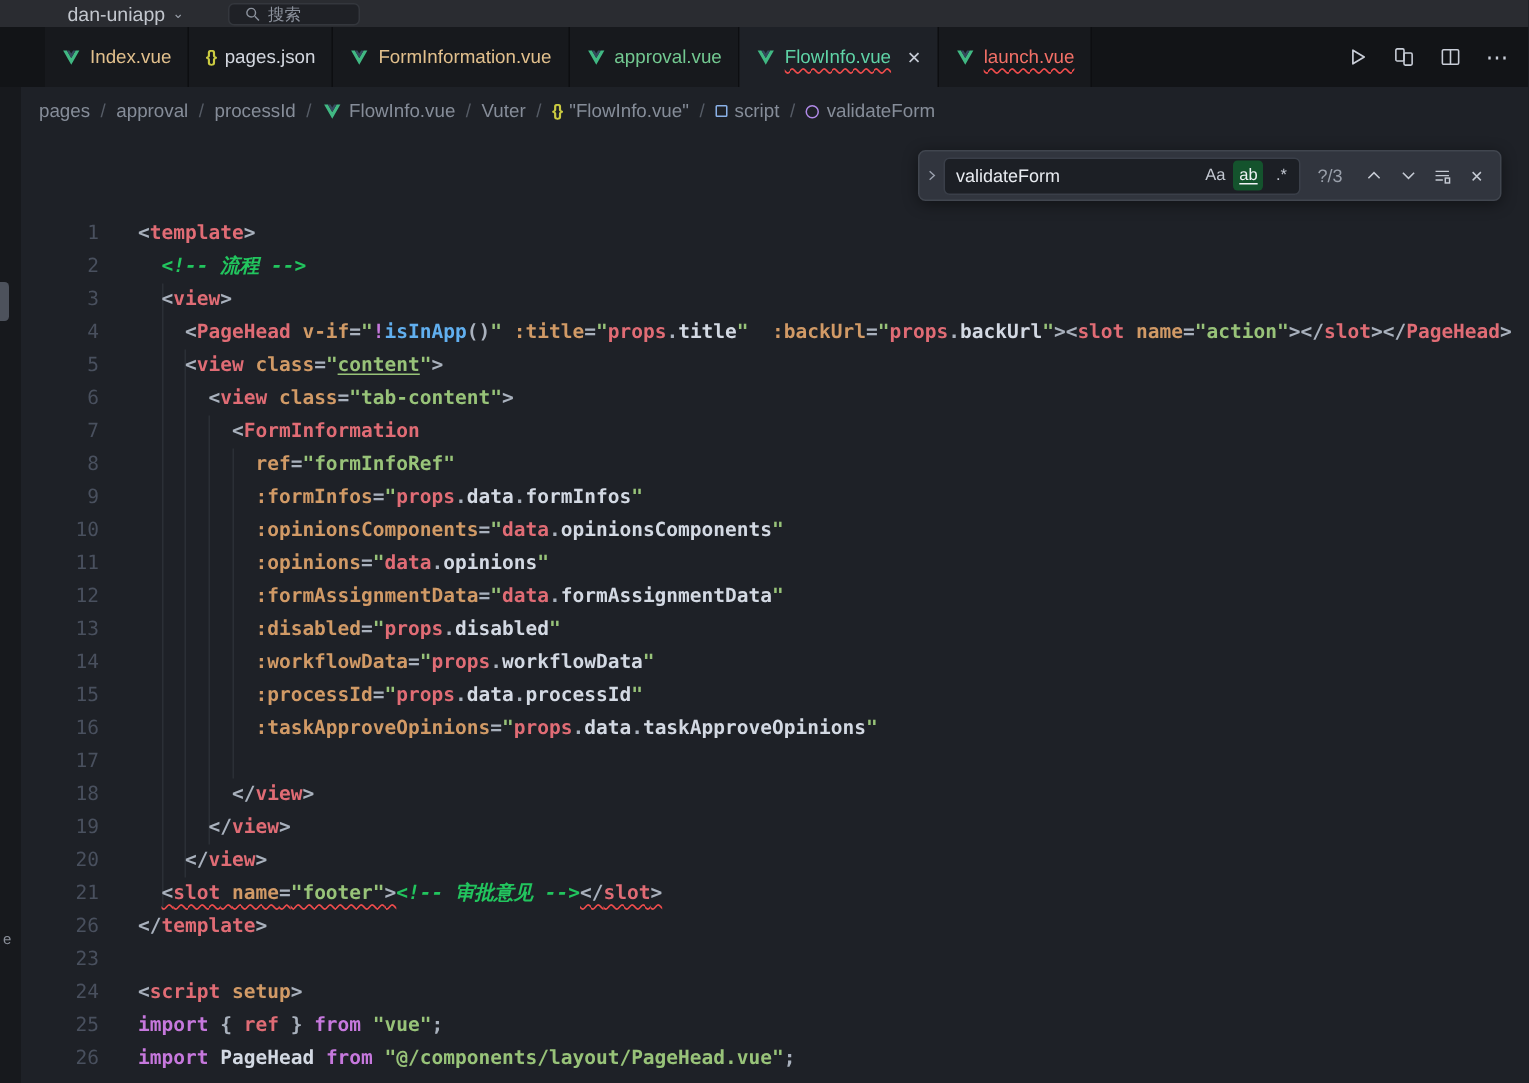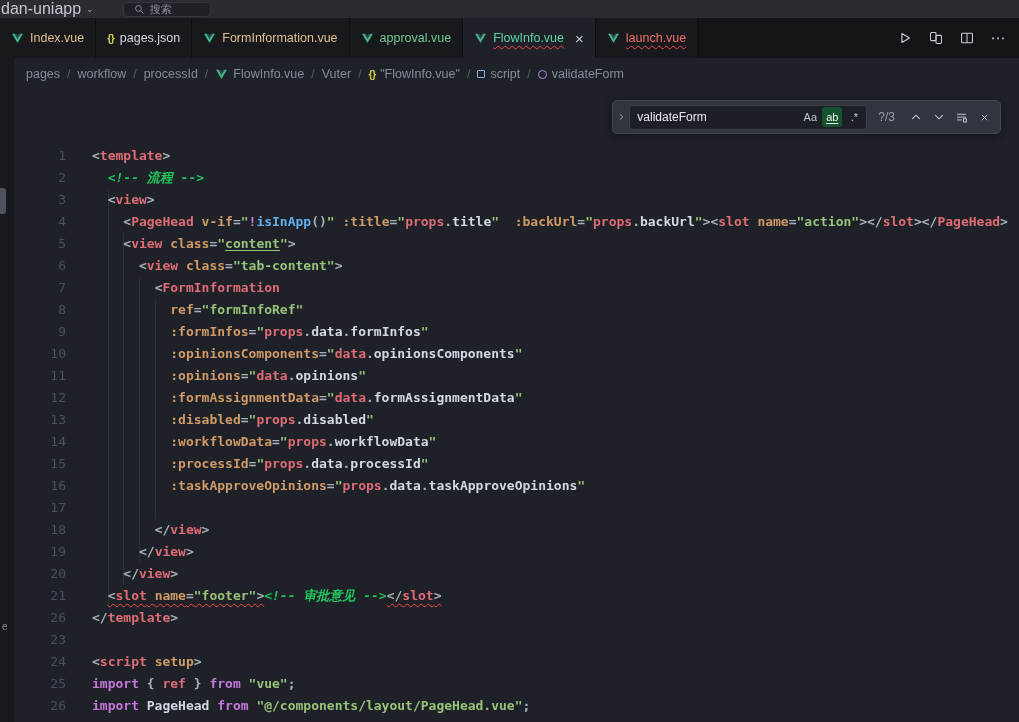--- a/index.html
+++ b/index.html
@@ -9,31 +9,31 @@
     background: #1e2127;
     font-family: "Liberation Sans", sans-serif;
     color: #c5cad3;
   }
   
   .titlebar {
     position:absolute; top:0; left:0; right:0; height:18px;
     background:#2a2c31; display:flex; align-items:center; gap:7px;
     z-index:10; padding-left:1px;
   }
-  .tb-project { color:#c3c7ce; font-size:16px; }
+  .tb-project { color:#c3c7ce; font-size:13px;margin-left:44px; }
   .tb-caret { color:#9aa0aa; font-size:9px; margin-left:-2px; }
   .tb-search {
     display:flex; align-items:center; gap:5px; height:15px;
     background:#1f2126; border:1px solid #34373d; border-radius:4px;
     padding:0 10px; color:#8b919c; font-size:11px; margin-left:22px; min-width:88px;
   }
   
   .tabbar {
     position:absolute; top:18px; left:0; right:0; height:40px;
-    background:#121417; display:flex; align-items:stretch; z-index:9;
+    background:#121417; display:flex; align-items:stretch; padding-left:30px; z-index:9;
   }
   .tab-strip { display:flex; }
   .tab {
     display:flex; align-items:center; gap:6px; padding:0 11px;
     background:#17191d; border-right:1px solid #0d0e11; cursor:pointer;
   }
   .tab.active { background:#1e2127; }
   .tab-label { font-size:12.5px; }
   .tab-close { color:#c7ccd6; font-size:15px; margin-left:5px; line-height:1; cursor:pointer; }
   .editor-actions { margin-left:auto; display:flex; align-items:center; gap:9px; padding-right:10px; }
@@ -202,21 +202,21 @@
     <div class="sliver-thumb" data-name="sidebar-drag-handle"></div>
     <span class="sliver-frag" data-name="sidebar-text-fragment">e</span>
   </div>
 
   <div class="breadcrumbs" data-name="breadcrumb">
       <span class="bc-item" data-name="breadcrumb-item-pages">
         <span data-name="breadcrumb-label">pages</span>
       </span>
       <span class="bc-sep" data-name="breadcrumb-separator">/</span>
       <span class="bc-item" data-name="breadcrumb-item-workflow">
-        <span data-name="breadcrumb-label">workflow</span>
+        <span data-name="breadcrumb-label">approval</span>
       </span>
       <span class="bc-sep" data-name="breadcrumb-separator">/</span>
       <span class="bc-item" data-name="breadcrumb-item-components">
         <span data-name="breadcrumb-label">processId</span>
       </span>
       <span class="bc-sep" data-name="breadcrumb-separator">/</span>
       <span class="bc-item" data-name="breadcrumb-item-FlowInfo-vue">
         <span class="bc-ic" data-name="vue-icon">
           <svg width="13" height="13" viewBox="0 0 24 24">
             <path fill="#41b883" d="M2 3h4.6L12 12.3 17.4 3H22L12 20.5z"></path>

